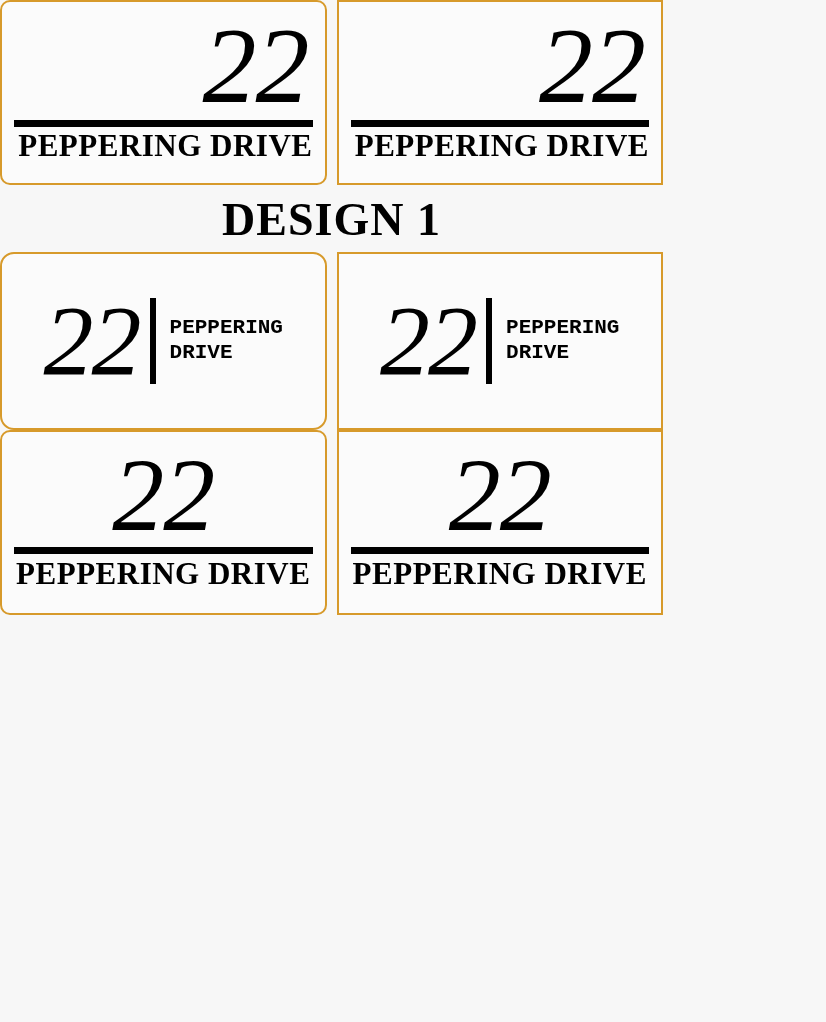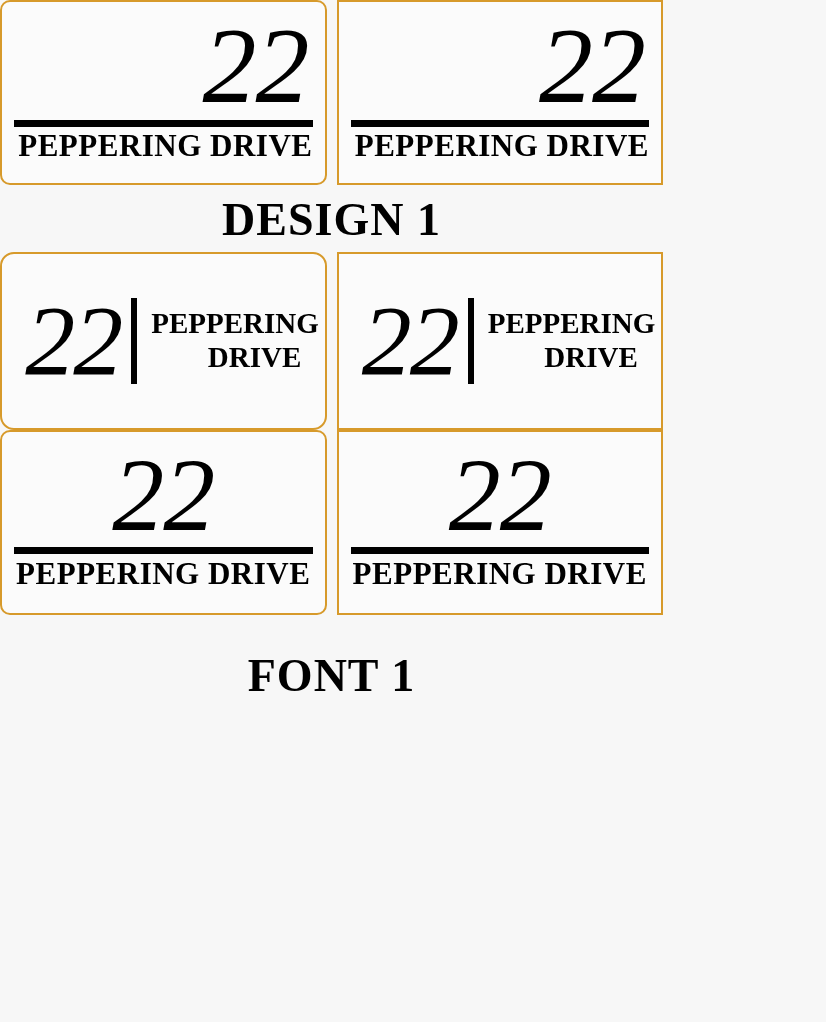--- a/index.html
+++ b/index.html
@@ -111,25 +111,25 @@
     font-style: italic;
     letter-spacing: -2px;
   }
   .d2 .divider {
     width: 6px;
     height: 86px;
     background: #000;
     margin-left: -4px;
   }
   .d2 .street {
-    font-family: Liberation Serif, serif;
-    font-weight: bold;
-    font-size: 29px;
+    font-family: Liberation Mono, monospace;
+    font-weight: bold;
+    font-size: 21px;
     line-height: 1.15;
-    text-align: right;
+    text-align: left;
     font-variant: small-caps;
     text-transform: uppercase;
     max-width: 150px;
   }
 
   
   .d3 .plate {
     width: 360px;
     height: 185px;
     padding: 0 12px 10px 12px;
@@ -254,15 +254,14 @@
         <div class="inner">
           <div class="num">22</div>
           <div class="rule"></div>
           <div class="street">Peppering Drive</div>
         </div>
       </div>
 
     </div>
   </div>
 
-  <div class="caption font-label">Font 1</div>
 
 </div>
 
 </body></html>

